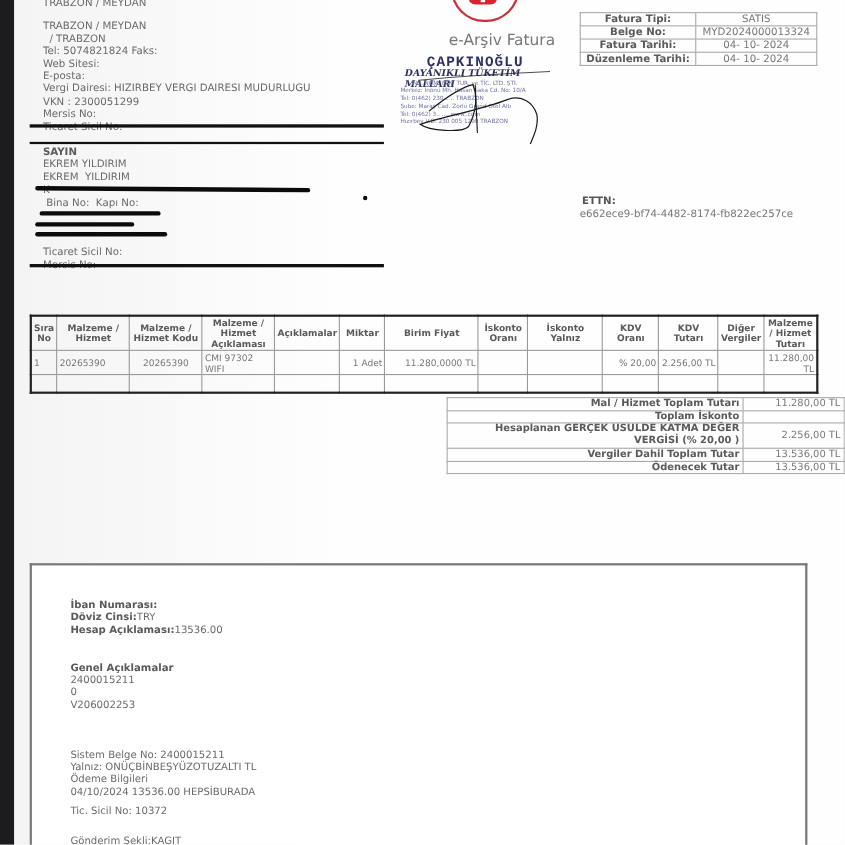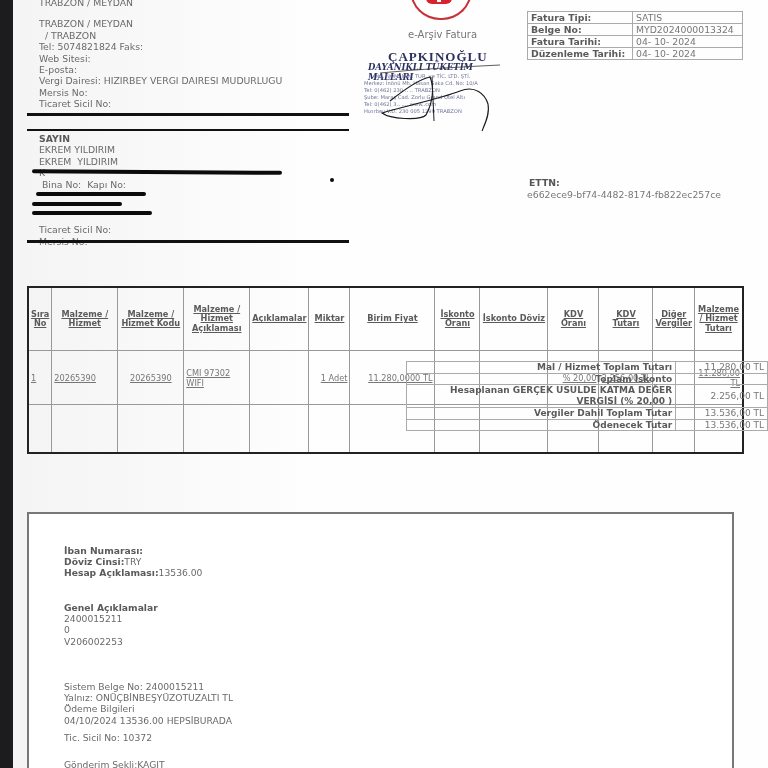--- a/index.html
+++ b/index.html
@@ -20,44 +20,44 @@
 
   
   #seller { left:26px; top:-3px; }
   #buyer { left:26px; top:133px; }
 
   
   .logo { position:absolute; left:397px; top:-12px; width:58px; height:30px; border-radius:0 0 30px 30px;
     border:2px solid #c8303a; border-top:none; background:#fff; overflow:hidden; }
   .logo .inner { position:absolute; left:14px; top:0; width:26px; height:16px; background:#d7232e; border-radius:0 0 6px 6px; }
   .logo .gap { position:absolute; left:25px; top:0; width:4px; height:14px; background:#fff; }
-  .earsiv { left:395px; top:29px; font-size:10px; color:#777; }
+  .earsiv { left:395px; top:29px; font-size:14px; color:#777; }
 
   
   .stamp { position:absolute; left:347px; top:49px; width:160px; height:85px; color:#4a4f8a; }
-  .stamp .t1 { position:absolute; left:28px; top:0; font-family:Liberation Serif, serif; font-weight:bold; font-size:13px; letter-spacing:1px; color:#2e3160; }
+  .stamp .t1 { position:absolute; left:28px; top:0; font-family:Liberation Mono, monospace; font-weight:bold; font-size:13px; letter-spacing:1px; color:#2e3160; }
   .stamp .t2 { position:absolute; left:8px; top:13px; font-family:"DejaVu Serif", serif; font-style:italic; font-weight:bold; font-size:8.5px; color:#2e3160; }
   .stamp .sm { position:absolute; font-size:5.2px; color:#6f7399; white-space:nowrap; }
   .stamp svg { position:absolute; left:0; top:0; }
 
   
-  table.info { position:absolute; left:514px; top:11px; border-collapse:collapse; font-size:9.3px; }
+  table.info { position:absolute; left:514px; top:11px; border-collapse:collapse; font-size:9.3px;text-align:center; }
   table.info td { border:1px solid #aaa; padding:0 3px; height:11px; line-height:11px; white-space:nowrap; }
   table.info td.k { font-weight:bold; color:#5a5a5a; width:98px; }
   table.info td.v { width:103px; color:#777; }
 
   .ettn-l { left:516px; top:177px; font-size:9.3px; font-weight:bold; color:#555; }
   .ettn-v { left:514px; top:189px; font-size:9.3px; color:#777; }
 
   
   .redact { position:absolute; background:#0b0b0b; height:4px; border-radius:2px; }
 
   
   table.items { position:absolute; left:27px; top:286px; border-collapse:collapse; border:2px solid #222; font-size:8.2px; }
-  table.items th, table.items td { border:1px solid #999; padding:16px 2px;text-decoration:underline; }
+  table.items th, table.items td { border:1px solid #999; padding:0 2px; }
   table.items th { font-weight:bold; color:#5a5a5a; text-align:center; line-height:9.5px; height:30px; }
   table.items td { color:#777; height:21px; line-height:10px; vertical-align:middle; }
   table.items tr.empty td { height:15px; }
 
   
   table.totals { position:absolute; left:406px; top:361px; border-collapse:collapse; font-size:9px; border:1px solid #aaa; }
   table.totals td { border:1px solid #aaa; padding:0 3px; line-height:10.5px; }
   table.totals td.l { width:226px; text-align:right; font-weight:bold; color:#5a5a5a; }
   table.totals td.r { width:85px; text-align:right; color:#777; }
 
@@ -74,20 +74,21 @@
 
   <div class="abs" id="seller">
     <div class="txt">TRABZON / MEYDAN</div>
     <div class="txt" style="height:10px"></div>
     <div class="txt">TRABZON / MEYDAN</div>
     <div class="txt" style="white-space:pre">  / TRABZON</div>
     <div class="txt">Tel:  5074821824 Faks:</div>
     <div class="txt">Web Sitesi:</div>
     <div class="txt">E-posta:</div>
     <div class="txt">Vergi Dairesi: HIZIRBEY VERGI DAIRESI MUDURLUGU</div>
+    <div class="txt">VKN : 2300051299</div>
     <div class="txt">Mersis No:</div>
     <div class="txt">Ticaret Sicil No:</div>
   </div>
   <div class="rule" style="left:14px; top:113px; width:322px;"></div>
   <div class="thinrule" style="left:14px; top:129px; width:322px; background:#999;"></div>
   <div class="rule" style="left:14px; top:129px; width:322px; height:2px;"></div>
 
   <div class="logo">
     <div class="inner"></div>
       <div class="gap"></div>
@@ -157,21 +158,21 @@
     <tbody>
         <tr>
       <th style="width:17px">Sıra No</th>
       <th style="width:61px">Malzeme / Hizmet</th>
       <th style="width:61px">Malzeme / Hizmet Kodu</th>
       <th style="width:61px">Malzeme / Hizmet Açıklaması</th>
       <th style="width:50px">Açıklamalar</th>
       <th style="width:36px">Miktar</th>
       <th style="width:80px">Birim Fiyat</th>
       <th style="width:40px">İskonto Oranı</th>
-      <th style="width:63px">İskonto Döviz</th>
+      <th style="width:63px">İskonto Yalnız</th>
       <th style="width:46px">KDV Oranı</th>
       <th style="width:49px">KDV Tutarı</th>
       <th style="width:33px">Diğer Vergiler</th>
       <th style="width:43px">Malzeme / Hizmet Tutarı</th>
     </tr>
     <tr>
       <td>1</td>
       <td>20265390</td>
       <td style="text-align:center">20265390</td>
       <td style="text-align:left">CMI 97302 WIFI</td>

